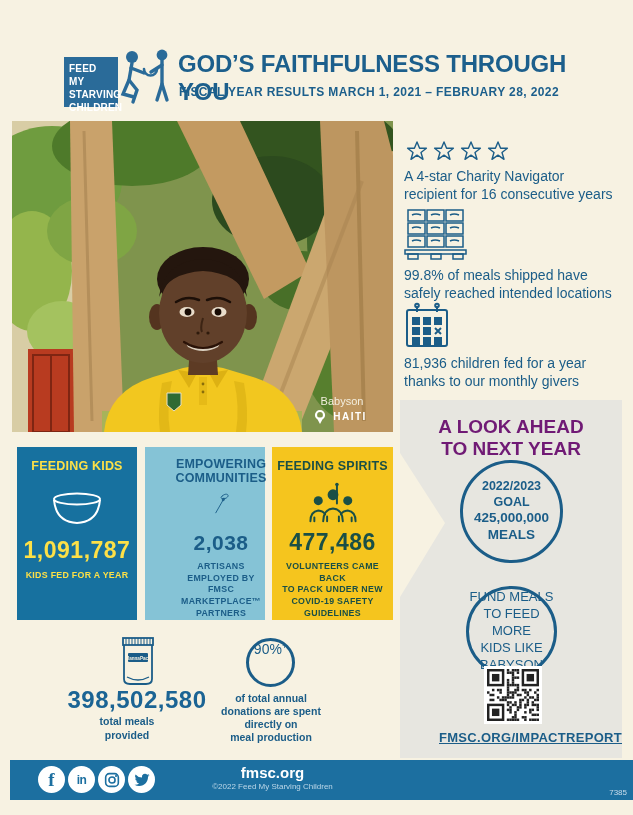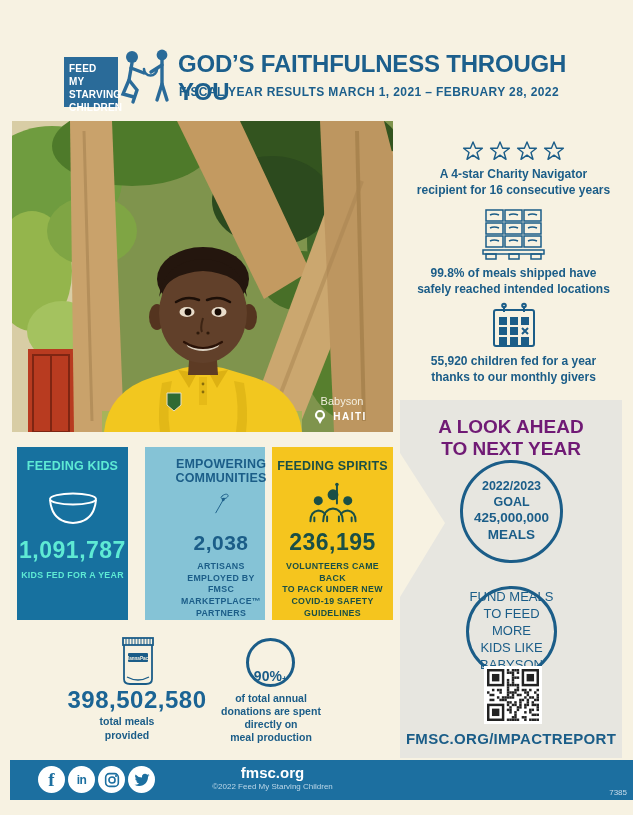--- a/index.html
+++ b/index.html
@@ -12,56 +12,56 @@
   #logo-box{left:64px;top:57px;width:54px;height:50px;background:#2a6b99;color:#fff;
     font-size:10px;font-weight:bold;line-height:1.3;padding:5px 4px 0 5px;box-sizing:border-box;letter-spacing:.2px;}
   #logo-figures{left:117px;top:46px;}
   #page-title{left:178px;top:50px;width:445px;font-size:24px;font-weight:bold;color:#1c5f8c;letter-spacing:-.2px;}
   #page-subtitle{left:179px;top:85px;width:445px;font-size:12px;font-weight:bold;color:#1c5f8c;letter-spacing:.4px;}
 
   
   #photo{left:12px;top:121px;width:381px;height:311px;}
 
   
-  .rstat{left:404px;width:219px;text-align:center;color:#1b5d88;font-size:12px;font-weight:bold;line-height:1.3;}
+  .rstat{left:404px;width:219px;text-align:left;color:#1b5d88;font-size:14px;font-weight:normal;line-height:1.3;}
   #stars-row{top:140px;}
   #stat-charity{top:167px;}
   #icon-pallet{top:208px;}
   #stat-shipping{top:266px;}
   #icon-calendar{top:302px;}
   #stat-monthly{top:354px;}
 
   
   #look-ahead{left:400px;top:400px;width:222px;height:358px;background:#e7e6e0;
     clip-path:polygon(0 0,100% 0,100% 100%,0 100%,0 197px,45px 123px,0 53px);}
   #look-ahead-title{left:0;right:0;top:16px;text-align:center;font-size:19px;font-weight:bold;color:#701a75;line-height:1.18;}
   .goal-circle{border:3px solid #1b5d88;border-radius:50%;box-sizing:border-box;display:flex;flex-direction:column;
     align-items:center;justify-content:center;color:#1b5d88;text-align:center;}
   #circle-goal{left:60px;top:60px;width:103px;height:103px;font-size:12.5px;line-height:1.25;font-weight:600;}
   #circle-goal .strong{font-weight:800;font-size:13.5px;}
   #circle-fund{left:66px;top:186px;width:91px;height:91px;font-size:13px;line-height:1.3;font-weight:normal;}
   #qr{left:84px;top:266px;width:58px;height:58px;background:#fff;padding:3px;box-sizing:border-box;}
   #qr svg{display:block;width:100%;height:100%;}
-  #impact-link{left:0;right:0;top:330px;text-align:center;font-size:15px;font-weight:bold;color:#1b5d88;letter-spacing:.3px;}
+  #impact-link{left:0;right:0;top:330px;text-align:right;font-size:13px;font-weight:bold;color:#1b5d88;letter-spacing:.3px;text-decoration:underline;}
 
   
   .impact-box{top:447px;height:173px;box-sizing:border-box;display:flex;flex-direction:column;align-items:center;text-align:center;}
-  #box-kids{left:17px;width:111px;background:#17719f;color:#5eead4;}
+  #box-kids{left:17px;width:120px;background:#17719f;color:#fde047;}
   #box-communities{left:145px;width:120px;background:#85c3d6;color:#1b5d88;padding-left:32px;}
   #box-spirits{left:272px;width:121px;background:#f5c51e;color:#1a4f46;}
   .impact-title{font-size:12.5px;font-weight:bold;line-height:1.15;margin-top:12px;letter-spacing:.2px;}
   .impact-value{font-size:23px;font-weight:800;letter-spacing:.5px;}
   .impact-label{font-size:8.8px;font-weight:bold;line-height:1.35;letter-spacing:.3px;padding:0 4px;}
 
   
   #bag-icon{left:120px;top:636px;}
   #meals-value{left:42px;top:686px;width:190px;text-align:center;font-size:24px;font-weight:800;color:#1b6494;letter-spacing:.5px;}
   #meals-label{left:32px;top:715px;width:190px;text-align:center;font-size:10.5px;font-weight:bold;color:#1b5d88;line-height:1.3;}
   #donation-circle{left:246px;top:638px;width:49px;height:49px;border:3.5px solid #1b5d88;border-radius:50%;
-    box-sizing:border-box;display:flex;align-items:flex-end;justify-content:center;color:#1b5d88;font-weight:700;font-size:14px;}
+    box-sizing:border-box;display:flex;align-items:flex-start;justify-content:center;color:#1b5d88;font-weight:400;font-size:14px;}
   #donation-circle sup{font-size:9px;margin-left:0;}
   #donation-label{left:212px;top:692px;width:118px;text-align:center;font-size:10.5px;font-weight:bold;color:#1b5d88;line-height:1.25;}
 
   
   #footer-bar{left:10px;top:760px;width:623px;height:40px;background:#1c6fa0;}
   .soc{position:absolute;top:6px;width:27px;height:27px;background:#fff;border-radius:50%;
     display:flex;align-items:center;justify-content:center;color:#1c6fa0;font-weight:800;}
   #soc-fb{left:28px;font-size:19px;font-family:"Liberation Serif",serif;}
   #soc-li{left:58px;font-size:12px;letter-spacing:-.5px;}
   #soc-ig{left:88px;}
@@ -222,21 +222,21 @@
           <rect x="30" y="15" width="8" height="8"></rect>
         <rect x="8" y="25" width="8" height="8"></rect>
           <rect x="19" y="25" width="8" height="8"></rect>
         <rect x="8" y="35" width="8" height="8"></rect>
           <rect x="19" y="35" width="8" height="8"></rect>
           <rect x="30" y="35" width="8" height="8"></rect>
       </g>
       <path d="M31 26 l6 6 m0 -6 l-6 6" stroke="#1b5d88" stroke-width="2"></path>
     </svg>
   </div>
-  <div id="stat-monthly" class="abs rstat pre">55,920 children fed for a year
+  <div id="stat-monthly" class="abs rstat pre">81,936 children fed for a year
 thanks to our monthly givers</div>
 
   <div id="look-ahead" class="abs">
     <div id="look-ahead-title" class="abs pre">A LOOK AHEAD
 TO NEXT YEAR</div>
     <div id="circle-goal" class="abs goal-circle">
       <span class="pre">2022/2023
 GOAL</span>
       <span class="pre strong">425,000,000
 MEALS</span>
@@ -417,21 +417,21 @@
           <circle cx="31" cy="2.5" r="1.8" fill="#1a4f46" stroke="none"></circle>
         <circle cx="27" cy="13" r="5.5" fill="#1a4f46" stroke="none"></circle>
         <circle cx="12" cy="19" r="4.6" fill="#1a4f46" stroke="none"></circle>
         <circle cx="42" cy="19" r="4.6" fill="#1a4f46" stroke="none"></circle>
         <path d="M17 40 Q17 28 27 27 Q37 28 37 40"></path>
         <path d="M4 40 Q4 30 12 29 Q17 29.5 19 33"></path>
         <path d="M50 40 Q50 30 42 29 Q37 29.5 35 33"></path>
         <path d="M8 40 v-4 m38 4 v-4 m-25 4 v-5 m12 5 v-5"></path>
       </g>
     </svg>
-    <div class="impact-value" style="margin-top:5px">236,195</div>
+    <div class="impact-value" style="margin-top:5px">477,486</div>
     <div class="impact-label pre" style="margin-top:5px">VOLUNTEERS CAME BACK
 TO PACK UNDER NEW
 COVID-19 SAFETY
 GUIDELINES</div>
   </div>
 
   <svg id="bag-icon" class="abs" width="36" height="52" viewBox="0 0 36 52">
     <g stroke="#1b5d88" stroke-width="1.8" fill="none">
       <rect x="3" y="2" width="30" height="7"></rect>
       <path d="M6 2 v7 M9 2 v7 M12 2 v7 M15 2 v7 M18 2 v7 M21 2 v7 M24 2 v7 M27 2 v7 M30 2 v7" stroke-width="1"></path>

